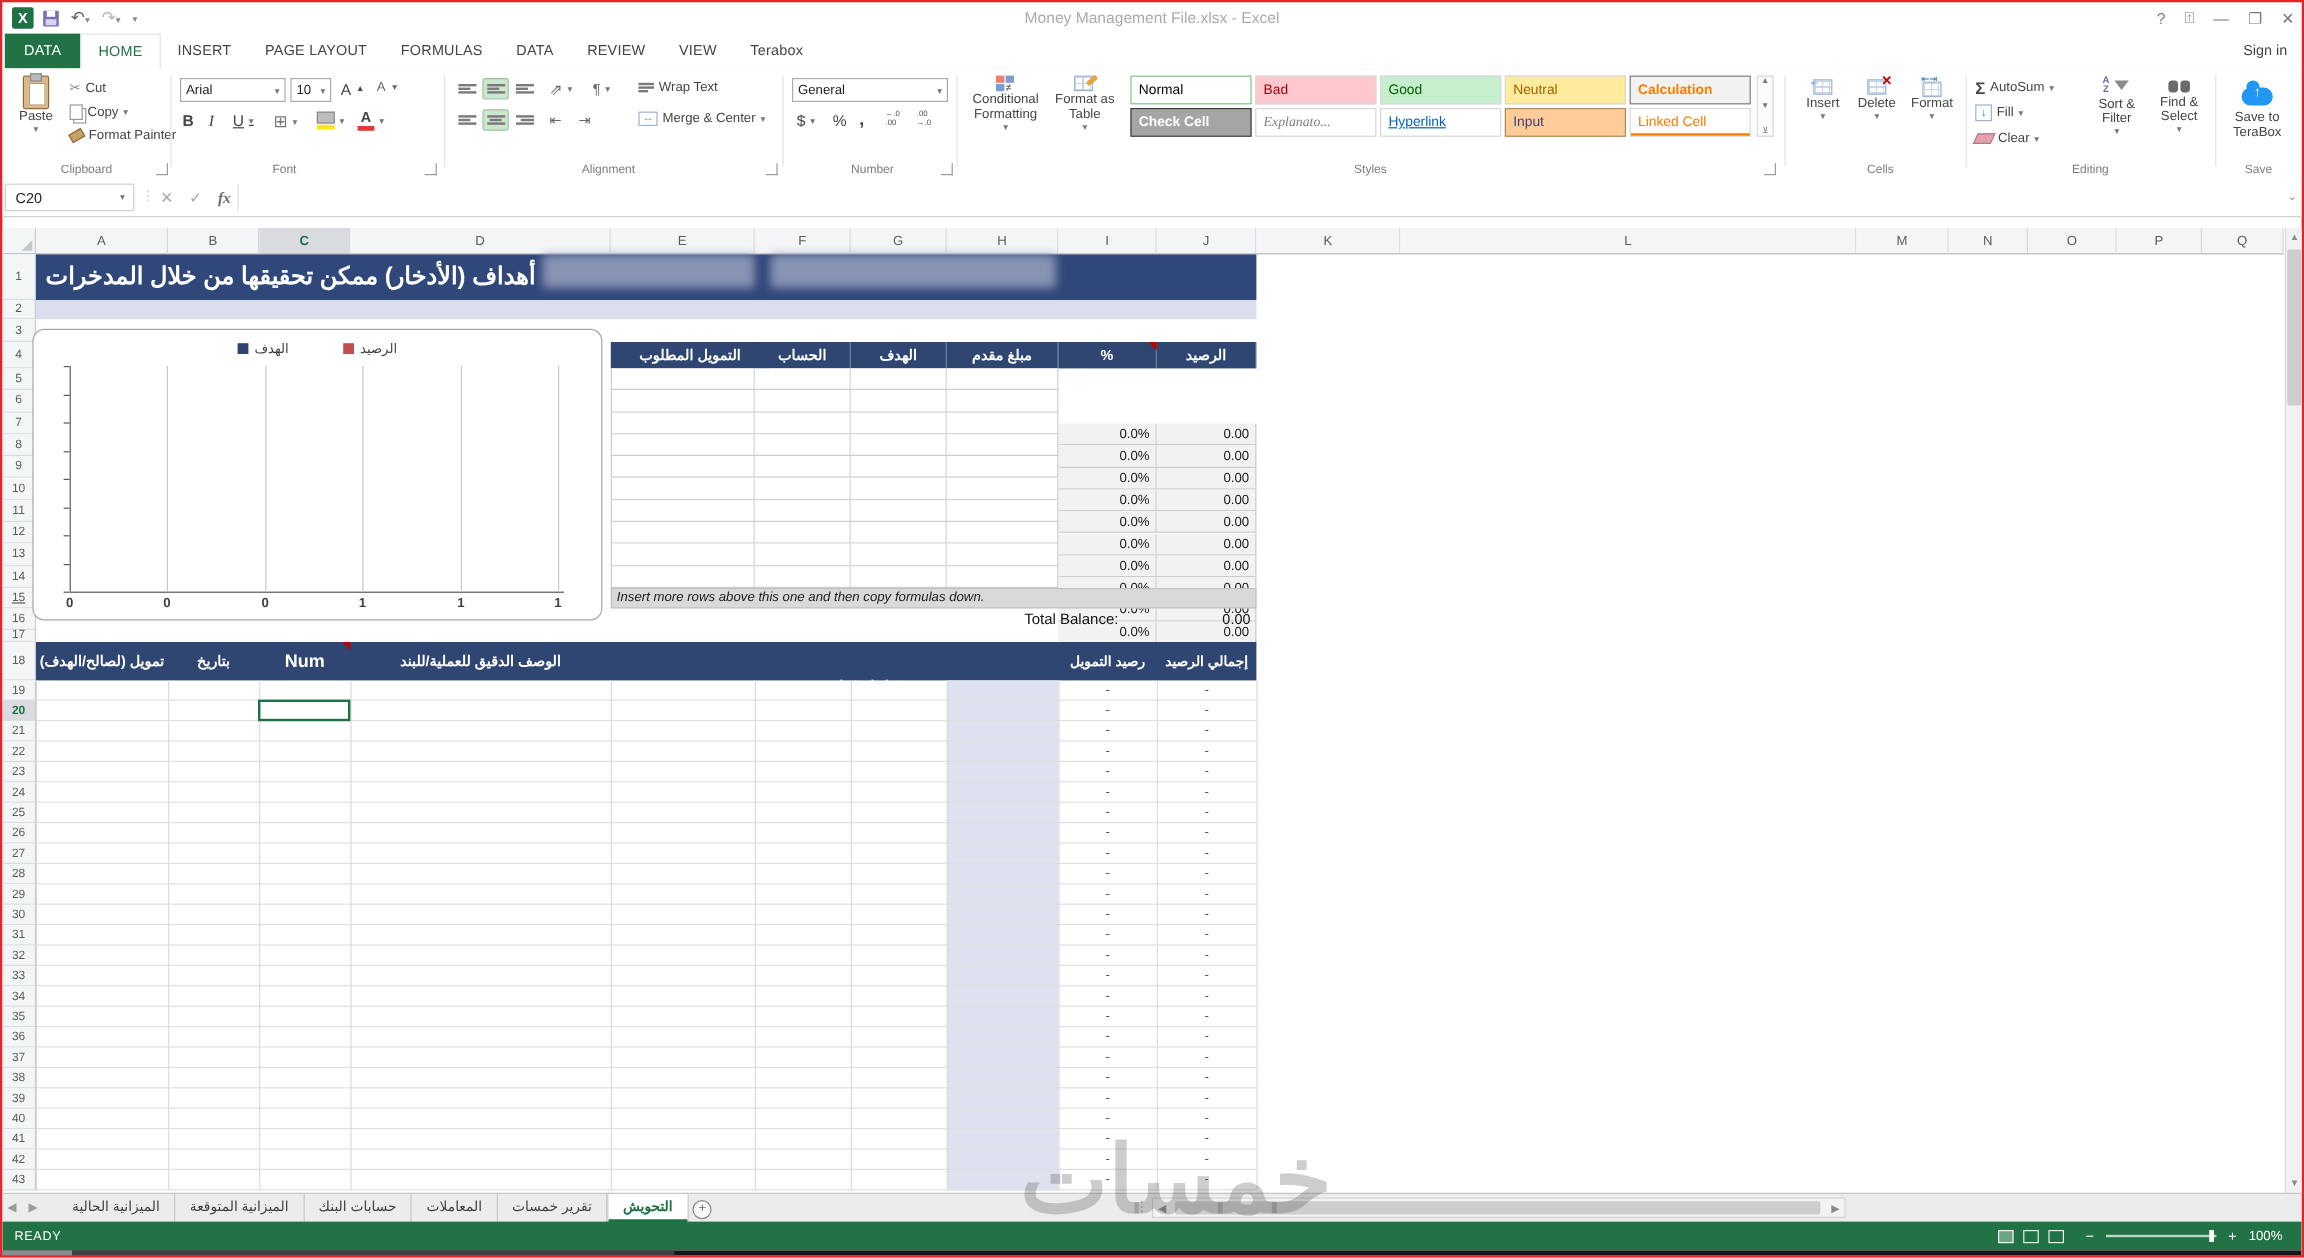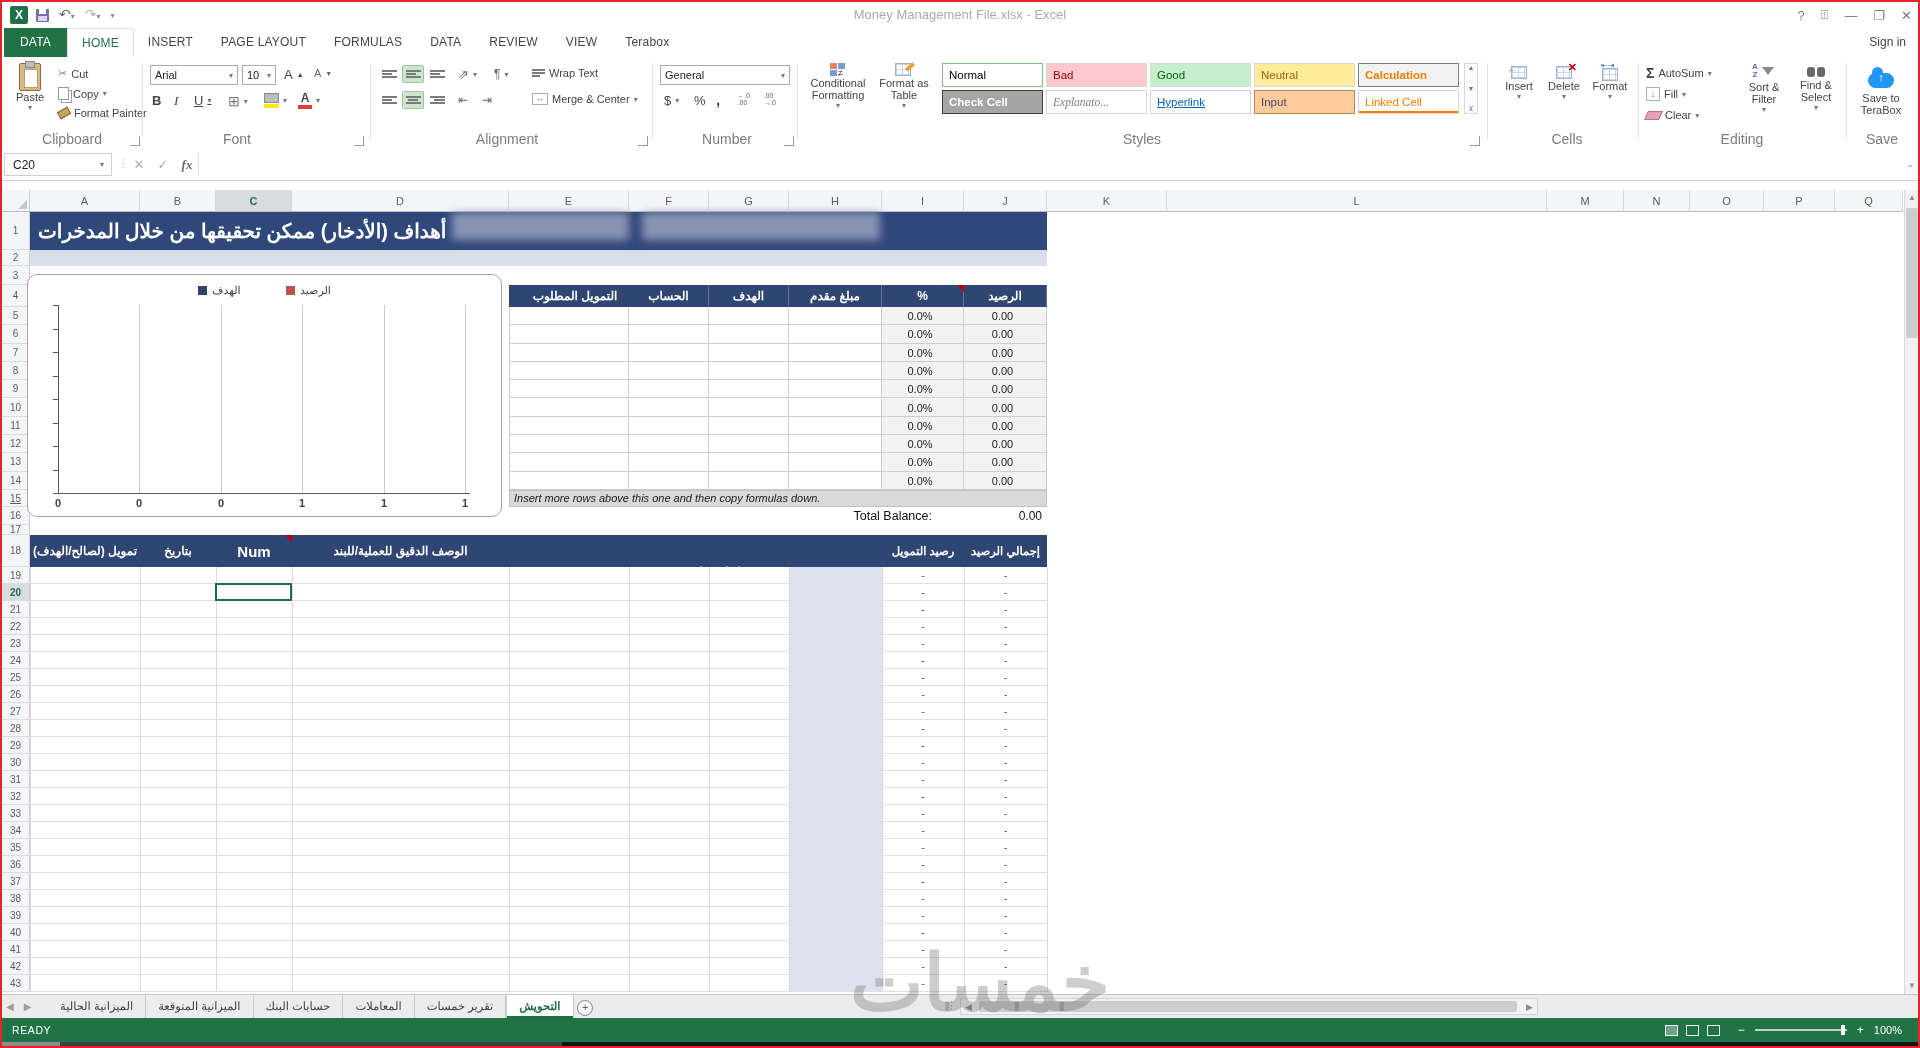--- a/index.html
+++ b/index.html
@@ -21,21 +21,21 @@
   
   .tabrow{position:absolute;left:0;top:26px;width:100%;height:29px;background:#fff;border-bottom:1px solid #E1E1E1;}
   #ribbon-tabs{position:absolute;left:2px;top:0;display:flex;height:29px;align-items:stretch;}
   .rtab{padding:0 14px;font-size:12px;line-height:29px;color:#444;letter-spacing:.2px;cursor:default;}
   .rtab.file{background:#217346;color:#fff;padding:0 16px;}
   .rtab.active{background:#fff;color:#217346;border:1px solid #E1E1E1;border-bottom:none;font-weight:400;}
   .signin{position:absolute;right:12px;top:0;font-size:12px;color:#444;line-height:29px;}
   
   .ribbon{position:absolute;left:0;top:55px;width:100%;height:93px;background:#fff;border-bottom:1px solid #D4D4D4;font-size:11px;color:#444;}
   .gsep{position:absolute;top:6px;height:76px;width:1px;background:#E3E3E3;}
-  .glabel{position:absolute;bottom:3px;font-size:14px;color:#7C7C7C;text-align:center;}
+  .glabel{position:absolute;bottom:3px;font-size:10px;color:#7C7C7C;text-align:center;}
   .glaunch{position:absolute;bottom:4px;width:9px;height:9px;border-right:1px solid #9a9a9a;border-bottom:1px solid #9a9a9a;font-size:7px;color:#9a9a9a;}
   .bigbtn{position:absolute;text-align:center;font-size:11px;color:#444;}
   .dd{font-size:8px;color:#777;}
   .smbtn{position:absolute;display:flex;align-items:center;gap:4px;font-size:11px;color:#444;white-space:nowrap;}
   .combo{position:absolute;background:#fff;border:1px solid #ABABAB;font-size:11px;color:#222;
          display:flex;align-items:center;justify-content:space-between;padding:0 4px;box-sizing:border-box;height:20px;}
   .ic-lines{display:inline-flex;flex-direction:column;gap:1px;width:15px;}
   .ic-lines i{height:2px;background:#7a7a7a;display:block;}
   .albtn{position:absolute;width:22px;height:18px;display:flex;align-items:center;justify-content:center;border-radius:2px;}
   .albtn.on{background:#CDE6CF;border:1px solid #9CC49F;box-sizing:border-box;}
@@ -68,21 +68,21 @@
           font-size:10px;color:#5C5C5C;text-align:center;box-sizing:border-box;}
   .selhdr{background:#D9DBDE;color:#1E7145;font-weight:bold;}
   
   .banner{position:absolute;left:28px;top:210px;width:1017px;height:38px;background:#30477A;}
   .banner span{position:absolute;left:8px;top:0;line-height:38px;color:#fff;font-weight:bold;font-size:20px;}
   .blur{position:absolute;top:5px;height:28px;background:#97A1BE;filter:blur(4px);opacity:.85;border-radius:3px;}
   .band2{position:absolute;left:28px;top:248px;width:1017px;height:16px;background:#D9DEEA;}
   .t1h{position:absolute;background:#2F4572;color:#fff;font-weight:bold;font-size:12px;text-align:center;
        border-right:1px solid rgba(255,255,255,.25);box-sizing:border-box;}
   .t1c{position:absolute;background:#fff;border-right:1px solid #C9CCD1;border-bottom:1px solid #C9CCD1;box-sizing:border-box;}
-  .t1v{background:#F2F2F2;text-align:center;padding-right:5px;font-size:11px;color:#1a1a1a;line-height:18px;}
+  .t1v{background:#F2F2F2;text-align:right;padding-right:5px;font-size:11px;color:#1a1a1a;line-height:18px;margin-top:46px;}
   .noterow{position:absolute;left:507px;top:488px;width:538px;height:17px;background:#D9D9D9;border:1px solid #C2C2C2;
            box-sizing:border-box;font-size:11px;font-style:italic;color:#1a1a1a;line-height:15px;padding-left:4px;}
   .totlabel{position:absolute;left:700px;top:505px;width:230px;height:18px;text-align:right;font-size:12.5px;color:#111;line-height:18px;}
   .totval{position:absolute;left:930px;top:505px;width:110px;height:18px;text-align:right;font-size:12px;color:#111;line-height:18px;}
   .t2h{position:absolute;top:533px;height:32px;color:#fff;font-weight:bold;text-align:center;box-sizing:border-box;}
   .t2band{position:absolute;left:28px;top:533px;width:1017px;height:32px;background:#2F4572;}
   .t2line{position:absolute;width:1px;background:#DBDBDB;top:565px;height:425px;}
   .t2row{position:absolute;left:28px;width:1017px;border-bottom:1px solid #DFDFDF;box-sizing:border-box;}
   .dash{position:absolute;text-align:center;font-size:11px;color:#555;}
   .hshade{position:absolute;left:787px;top:565px;width:93px;height:425px;background:#DDE2EE;}

